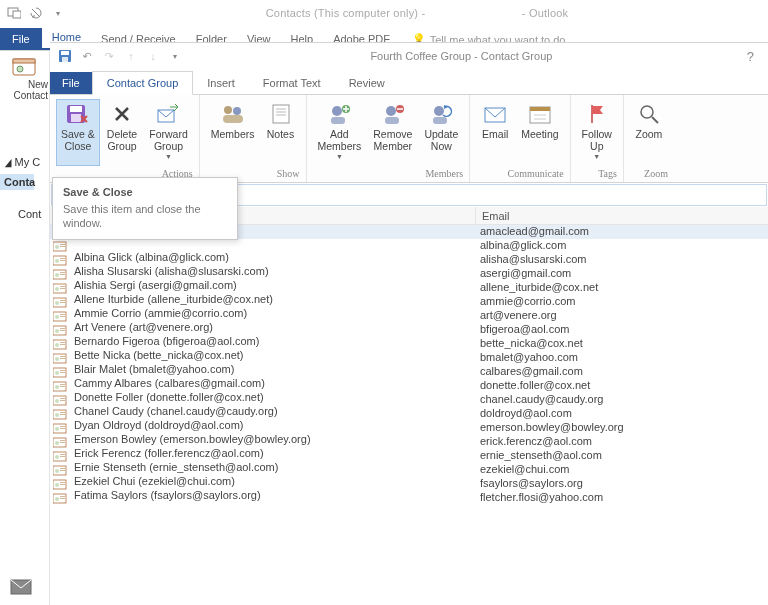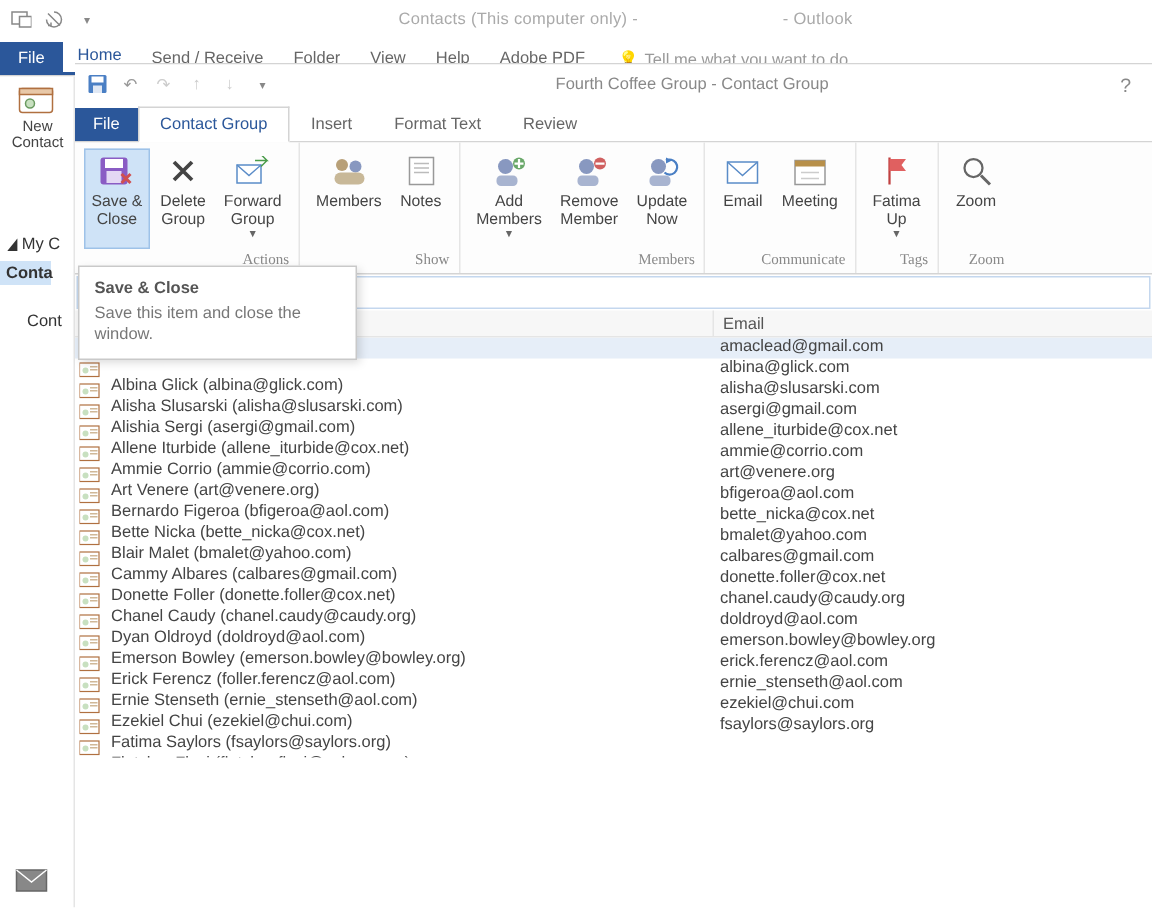--- a/index.html
+++ b/index.html
@@ -6,21 +6,21 @@
   body { font-family: "Segoe UI", Arial, sans-serif; font-size: 11px; color: #333; background: #fff; width: 768px; height: 605px; overflow: hidden; position: relative; }
   .top-app-header { height: 26px; display: flex; align-items: center; padding: 0 6px; color: #888; font-size: 11px; }
   .top-app-header .qat-icon { width: 16px; height: 16px; margin-right: 6px; display: flex; align-items: center; justify-content: center; color: #666; }
   .top-app-header .title-center { flex: 1; text-align: center; color: #aaa; font-size: 11px; letter-spacing: 0.2px; }
   .main-ribbon { height: 25px; display: flex; align-items: flex-end; border-bottom: 1px solid #d4d4d4; }
   .main-ribbon .file-tab { background: #2b579a; color: #fff; padding: 5px 12px; font-size: 11px; }
   .main-ribbon .tab { padding: 5px 10px; font-size: 11px; color: #666; }
   .main-ribbon .tab.active { color: #2b579a; border-bottom: 2px solid #2b579a; }
   .main-ribbon .lightbulb { margin-left: 6px; color: #999; display: flex; align-items: center; gap: 4px; padding: 4px 6px; }
   .main-left-strip { position: absolute; left: 0; top: 51px; width: 50px; height: 554px; border-right: 1px solid #e5e5e5; background: #fff; }
-  .main-left-strip .new-contact-btn { width: 46px; margin: 6px 2px; text-align: center; font-size: 10px; color: #444; }
+  .main-left-strip .new-contact-btn { width: 46px; margin: 6px 2px; text-align: right; font-size: 10px; color: #444; }
   .main-left-strip .new-contact-btn .ico { width: 28px; height: 20px; margin: 0 auto 2px; }
   .main-left-mygroups { position: absolute; left: 4px; top: 156px; font-size: 11px; color: #333; }
   .main-left-mygroups .arrow { display: inline-block; transform: scaleX(0.8); margin-right: 2px; }
   .main-left-selected { position: absolute; left: 0; top: 174px; width: 34px; background: #cfe3f7; padding: 2px 4px; font-weight: 600; font-size: 11px; }
   .main-left-contacts-label { position: absolute; left: 18px; top: 208px; font-size: 11px; color: #333; }
   .bottom-left-mail { position: absolute; left: 10px; bottom: 10px; width: 22px; height: 16px; }
 
   
   .cg-window { position: absolute; left: 50px; top: 42px; width: 718px; height: 540px; background: #fff; border-top: 1px solid #d4d4d4; }
   .cg-titlebar { height: 26px; background: #fff; display: flex; align-items: center; padding: 0 8px; color: #666; font-size: 11px; }
@@ -285,21 +285,21 @@
 
     <div class="cg-group">
       <div class="btn-row">
         <div class="cg-btn">
           <div class="ico">
               <svg width="20" height="22">
                 <path d="M5 2 L5 20" stroke="#c04040" stroke-width="1.5"></path>
                 <path d="M5 3 L16 3 L13 7 L16 11 L5 11 Z" fill="#e06060"></path>
               </svg>
             </div>
-          <div class="lbl">Fatima
+          <div class="lbl">Follow
 Up</div>
           <div class="caret">▼</div>
         </div>
       </div>
       <div class="cg-group-label">Tags</div>
     </div>
 
     <div class="cg-group" style="border-right:none;">
       <div class="btn-row">
         <div class="cg-btn">
@@ -561,20 +561,21 @@
       <div class="list-row">
         <div class="col-icon">
           <svg width="14" height="11">
             <rect x="0" y="1" width="13" height="9" fill="#fff" stroke="#b07040" stroke-width="0.8"></rect>
             <circle cx="4" cy="6" r="2" fill="#c8e0c0"></circle>
             <rect x="7" y="3" width="5" height="1" fill="#d0b898"></rect>
             <rect x="7" y="5" width="5" height="1" fill="#d0b898"></rect>
           </svg>
         </div>
         <div class="col-name">Fletcher Flosi (fletcher.flosi@yahoo.com)</div>
+        <div class="col-email">fletcher.flosi@yahoo.com</div>
       </div>
     </div>
 </div>
 
 <div class="tooltip">
   <div class="tt-title">Save &amp; Close</div>
   <div class="tt-body">Save this item and close the window.</div>
 </div>
 
 </body></html>

